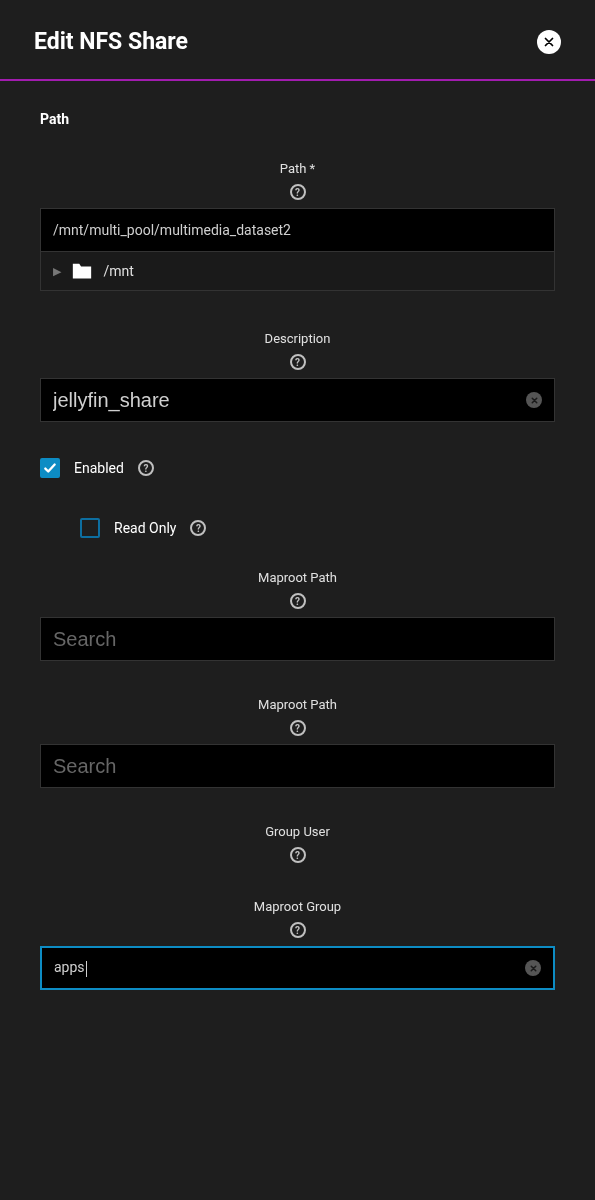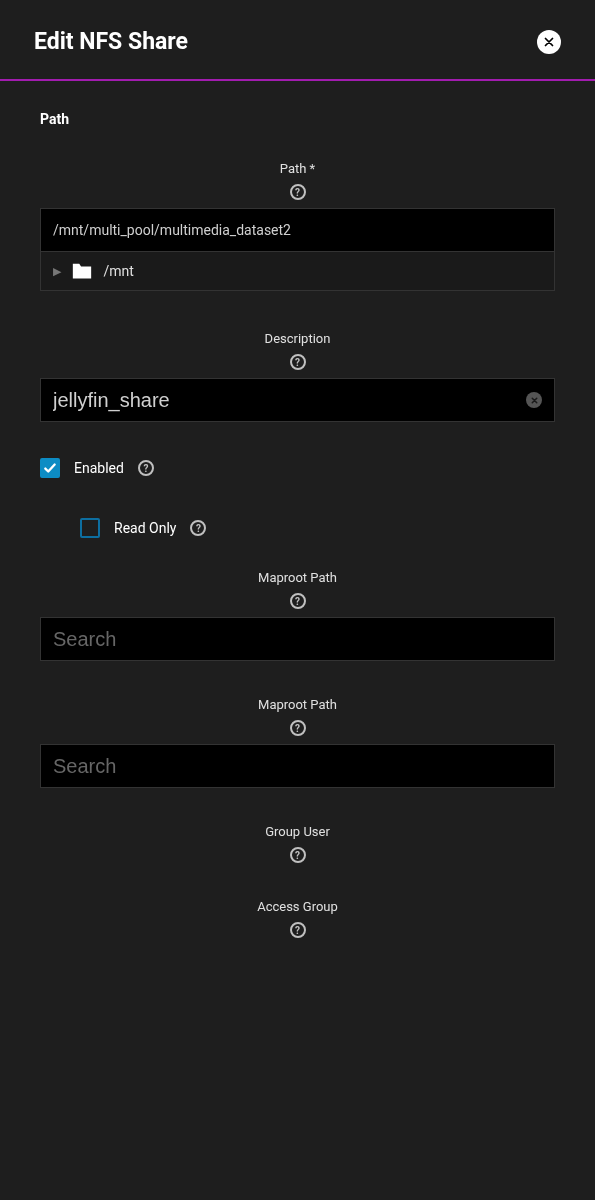--- a/index.html
+++ b/index.html
@@ -255,18 +255,26 @@
 
   <div class="field-group">
     <div class="label-row">
       <span>Group User</span>
       <span class="help-icon">?</span>
     </div>
   </div>
 
   <div class="field-group">
     <div class="label-row">
-      <span>Access Group</span>
-      <span class="help-icon">?</span>
+      <span>Maproot Group</span>
+      <span class="help-icon">?</span>
+    </div>
+    <div class="text-input with-clear focused">
+      <span style="color:#d0d0d0;font-size:14px;" class="cursor">apps</span>
+      <span class="clear-icon" style="margin-left:auto;">
+        <svg viewBox="0 0 24 24" fill="none" stroke="#1a1a1a" stroke-width="4" stroke-linecap="round">
+            <path d="M6 6l12 12M6 18L18 6"></path>
+          </svg>
+      </span>
     </div>
   </div>
 
 </div>
 
 </body></html>

